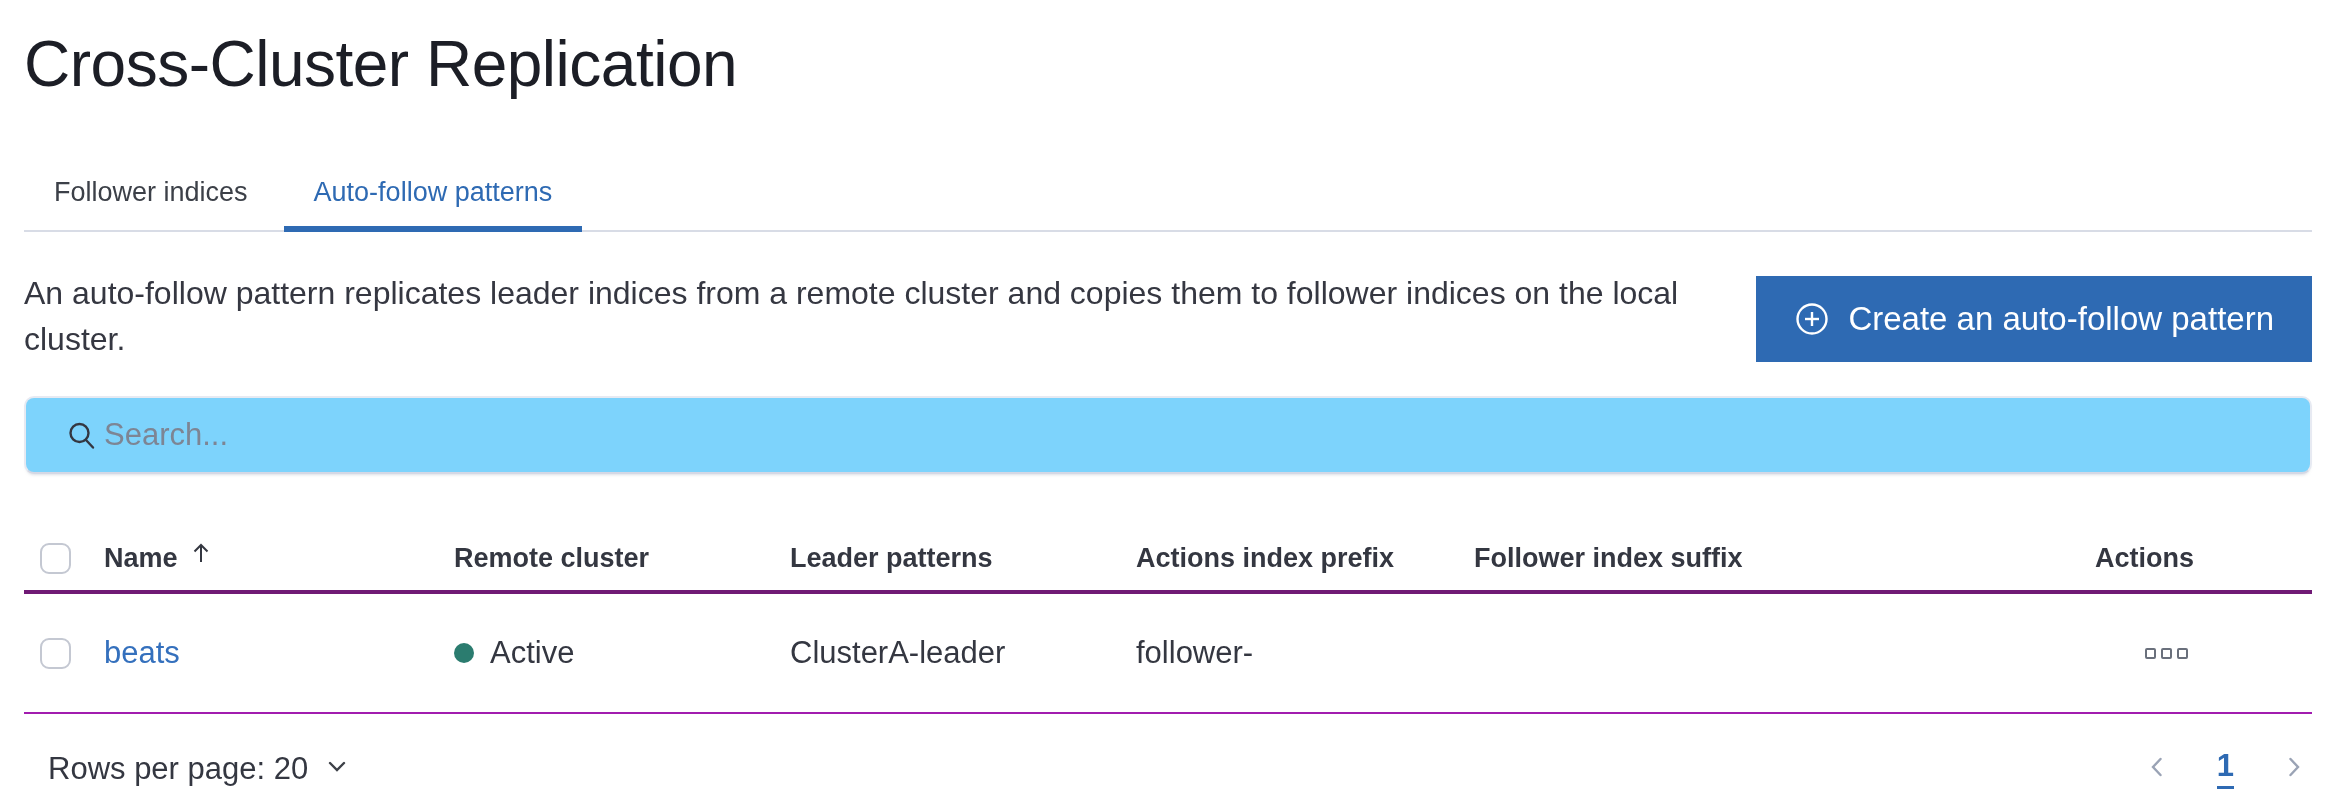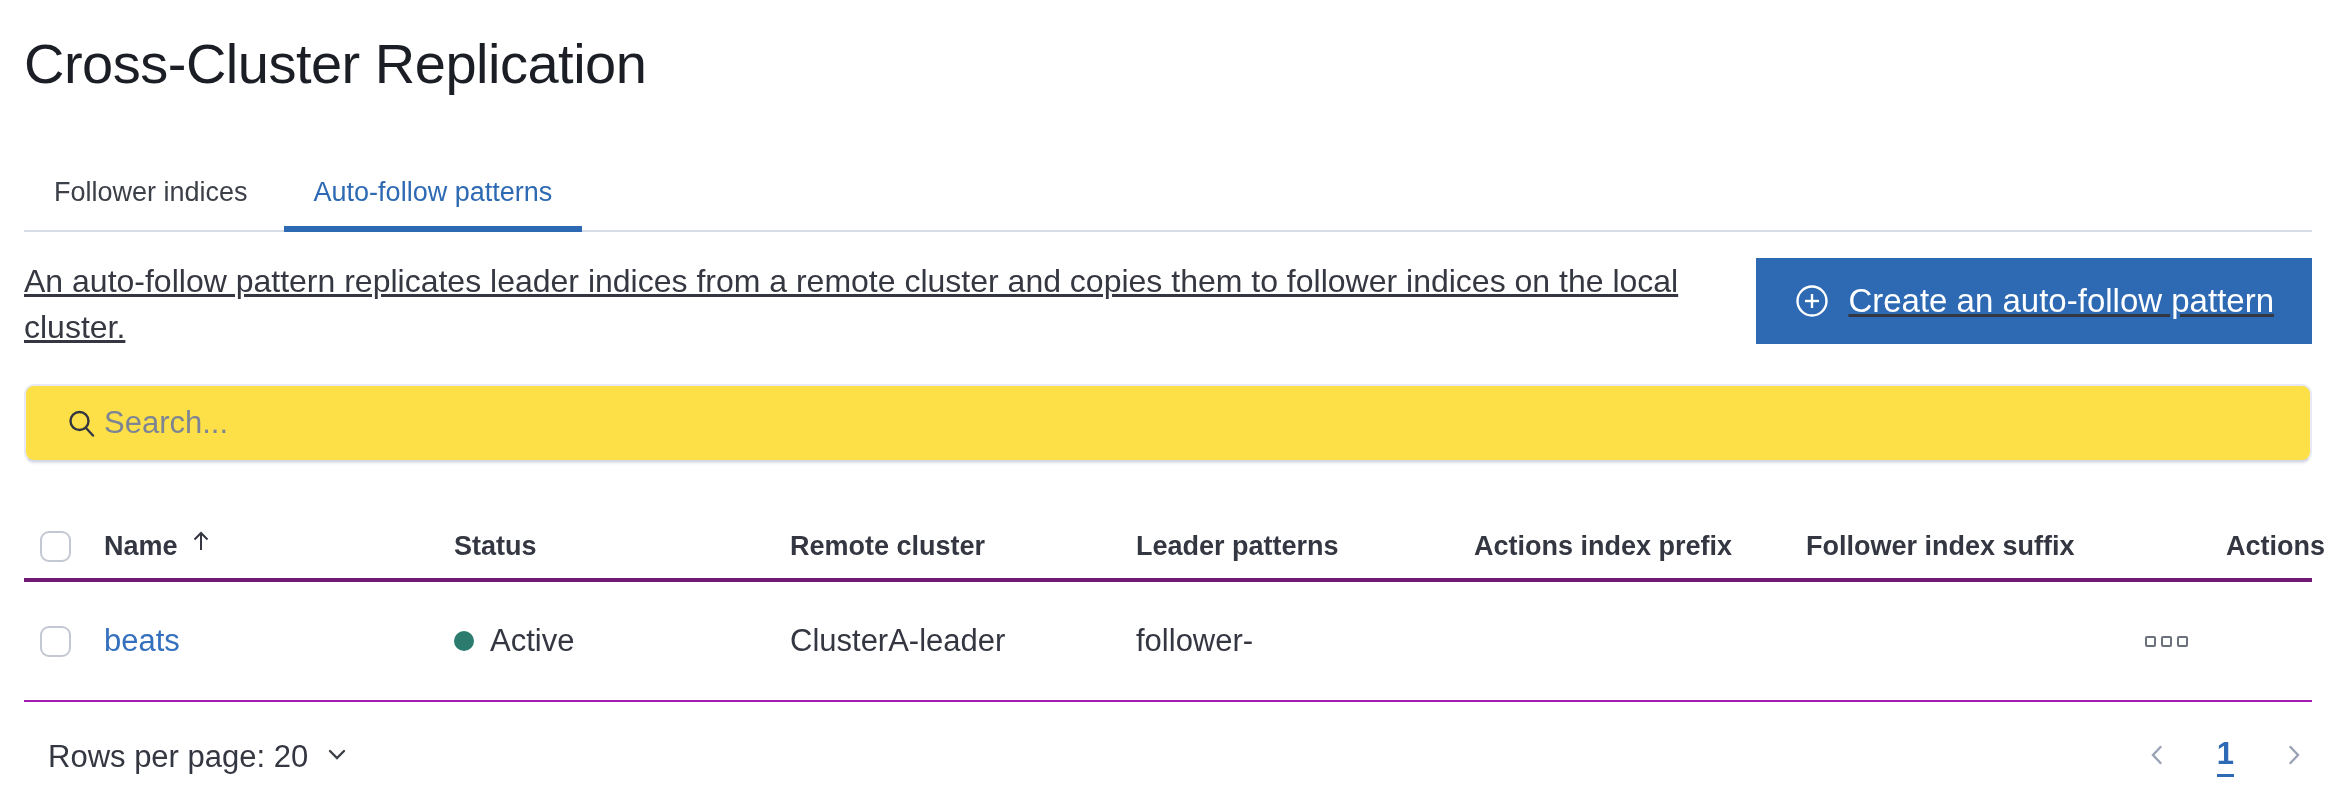--- a/index.html
+++ b/index.html
@@ -7,21 +7,21 @@
   body {
     width:2336px; height:800px; overflow:hidden;
     font-family:"Liberation Sans","DejaVu Sans",sans-serif;
     color:#343741;
   }
   .page { width:2336px; height:800px; padding:0 24px; }
 
   
   .page-title {
     margin-top:22px;
-    font-size:56px; line-height:84px; font-weight:400;
+    font-size:64px; line-height:84px; font-weight:400;
     color:#1c1e26; letter-spacing:-0.5px;
   }
 
   
   .tabs {
     margin-top:46px; display:flex; gap:6px;
     border-bottom:2px solid #d8dce6;
   }
   .tab {
     position:relative; padding:22px 30px 20px;
@@ -29,39 +29,39 @@
     cursor:pointer; background:none; border:none;
     font-family:inherit;
   }
   .tab.active { color:#2e6ab3; }
   .tab.active::after {
     content:""; position:absolute; left:0; right:0; bottom:-2px;
     height:6px; background:#2e6ab3;
   }
 
   
-  .intro-row { margin-top:26px; display:flex; align-items:flex-start; gap:26px;text-decoration:underline; }
+  .intro-row { margin-top:38px; display:flex; align-items:flex-end; gap:26px; }
   .description {
     flex:1 1 auto; max-width:1740px;
     font-size:32px; line-height:46px; color:#353741;
   }
   .create-btn {
     flex:0 0 auto; display:flex; align-items:center; gap:18px;
     height:86px; padding:0 38px; border:none; border-radius:0;
     background:#2e6ab3; color:#ffffff; font-size:33px;
     font-family:inherit; cursor:pointer;
   }
   .create-btn svg { display:block; }
 
   
   .search-row { margin-top:34px; position:relative; }
   .search-input {
     width:100%; height:78px; border-radius:10px;
     border:2px solid #e7eaf2; border-bottom-color:#d4d8e5;
-    background:#fde047; padding:0 24px 0 78px;
+    background:#7dd3fc; padding:0 24px 0 78px;
     font-size:31px; color:#343741; font-family:inherit;
     box-shadow:0 3px 3px -2px rgba(152,162,179,0.35);
     outline:none;
   }
   .search-input::placeholder { color:#7d8594; }
   .search-icon { position:absolute; left:42px; top:24px; pointer-events:none; }
 
   
   .table { margin-top:28px; }
   .tbl-header, .tbl-row {
@@ -161,21 +161,20 @@
         <div class="checkbox"></div>
       </div>
       <div class="th">
         <span>Name</span>
         <span class="sort-arrow">
           <svg width="26" height="26" viewBox="0 0 26 26" fill="none">
             <path d="M13 22 V5 M6.5 11.5 L13 5 L19.5 11.5" stroke="#343741" stroke-width="2"></path>
           </svg>
         </span>
       </div>
-      <div class="th">Status</div>
       <div class="th">Remote cluster</div>
       <div class="th">Leader patterns</div>
       <div class="th">Actions index prefix</div>
       <div class="th">Follower index suffix</div>
       <div class="th th-actions">Actions</div>
     </div>
 
     <div class="tbl-row">
       <div class="td check-cell">
         <div class="checkbox"></div>

